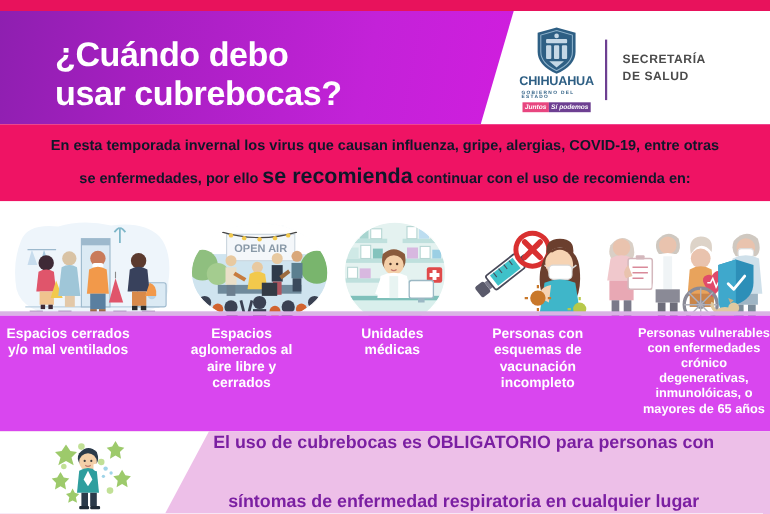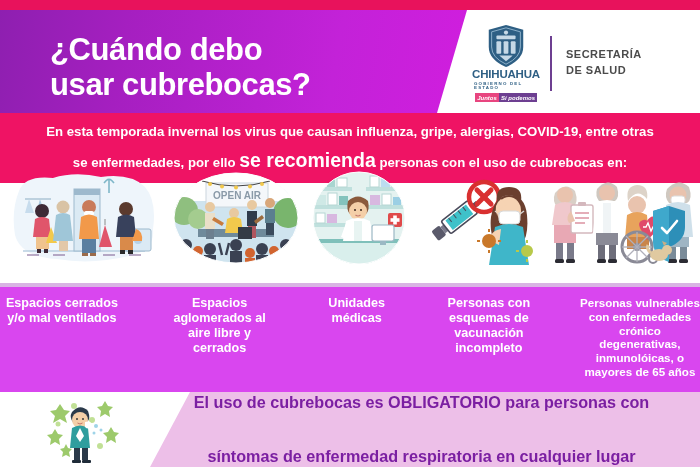--- a/index.html
+++ b/index.html
@@ -78,35 +78,35 @@
     letter-spacing:0.5px;
   }
 
   
   .intro-band{
     position:absolute;left:0;top:113px;width:700px;height:70px;
     background:#ef1364;
     display:flex;flex-direction:column;align-items:center;justify-content:center;
   }
   .intro-line{
-    color:#ffffff;font-size:13.2px;font-weight:bold;
+    color:#0f172a;font-size:13.2px;font-weight:bold;
     line-height:1.1;white-space:nowrap;
   }
   .intro-line.l1{margin-bottom:10px;}
   .intro-big{font-size:19.5px;font-weight:bold;}
 
   
   .illus-strip{
     position:absolute;left:0;top:183px;width:700px;height:100px;
     background:#ffffff;
     display:flex;align-items:center;
   }
   .illus-cell{
     position:relative;height:124px;
-    display:flex;align-items:flex-start;justify-content:center;
+    display:flex;align-items:flex-end;justify-content:center;
   }
   .c1{width:168px;}
   .c2{width:135px;}
   .c3{width:112px;}
   .c4{width:122px;}
   .c5{width:163px;}
 
   
   .strip-divider{
     position:absolute;left:0;top:283px;width:700px;height:4px;
@@ -194,21 +194,21 @@
 
     <div class="logo-secretaria">
       <div>SECRETARÍA</div>
       <div>DE SALUD</div>
     </div>
   </div>
 
   <div class="intro-band">
     <div class="intro-line l1">En esta temporada invernal los virus que causan influenza, gripe, alergias, COVID-19, entre otras</div>
     <div class="intro-line">
-      <span>se enfermedades, por ello </span><span class="intro-big">se recomienda</span><span> personas con el uso de cubrebocas en:</span>
+      <span>se enfermedades, por ello </span><span class="intro-big">se recomienda</span><span> continuar con el uso de recomienda en:</span>
     </div>
   </div>
 
   <div class="illus-strip">
 
     <div class="illus-cell c1">
       <svg width="158" height="96" viewBox="0 0 158 96">
         <path d="M14 20 Q20 4 48 7 Q70 0 96 6 Q126 2 140 16 Q152 30 148 58 Q150 80 124 85 Q86 94 52 88 Q16 86 10 64 Q6 40 14 20 Z" fill="#eef5fb"></path>
         <line x1="18" y1="80" x2="140" y2="80" stroke="#b9cfe0" stroke-width="1.3"></line>
 

